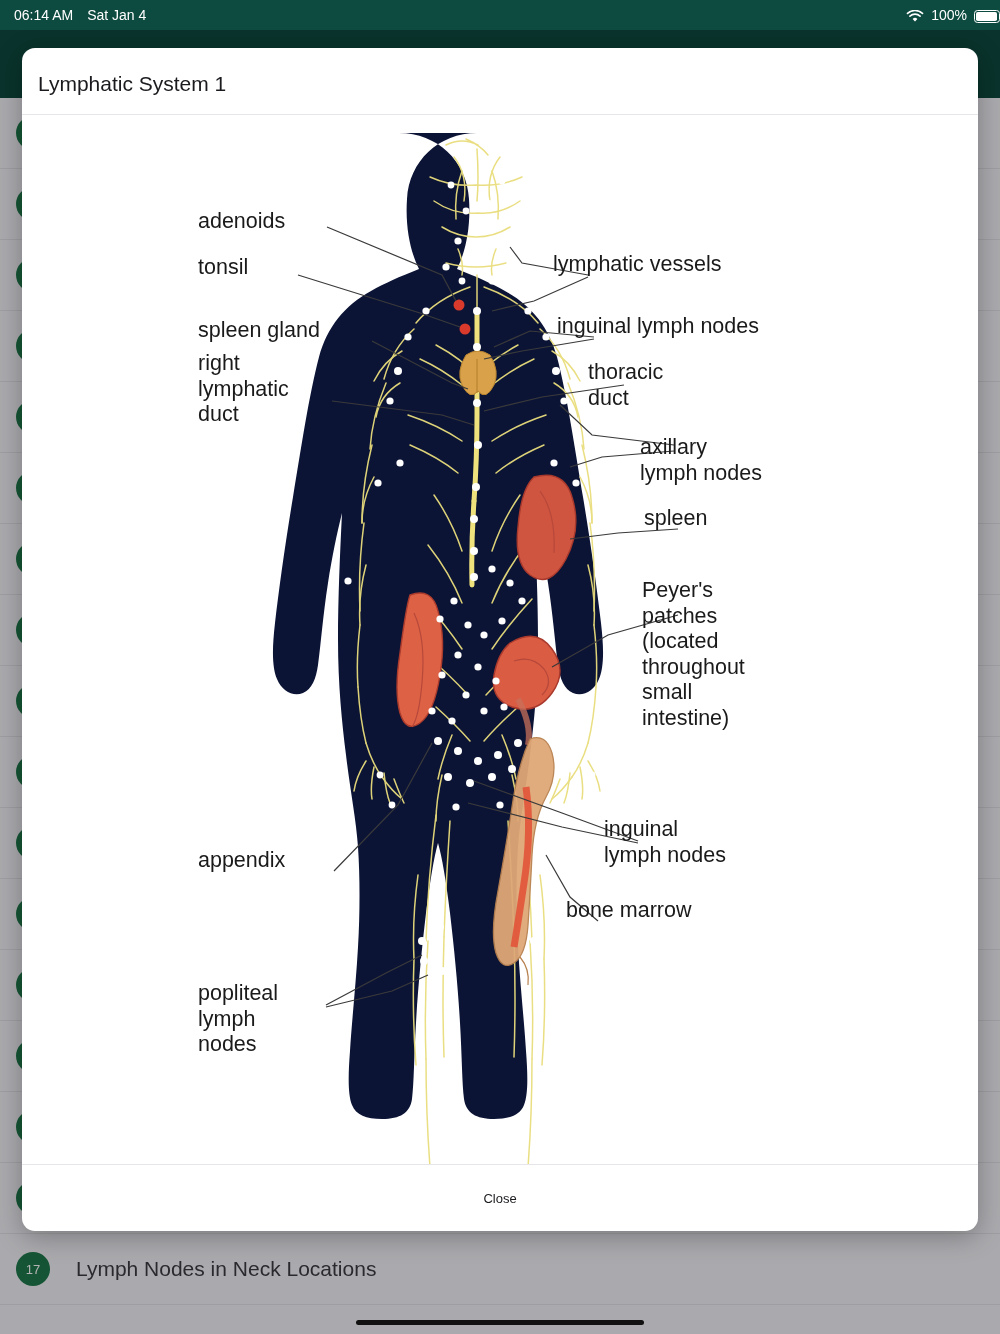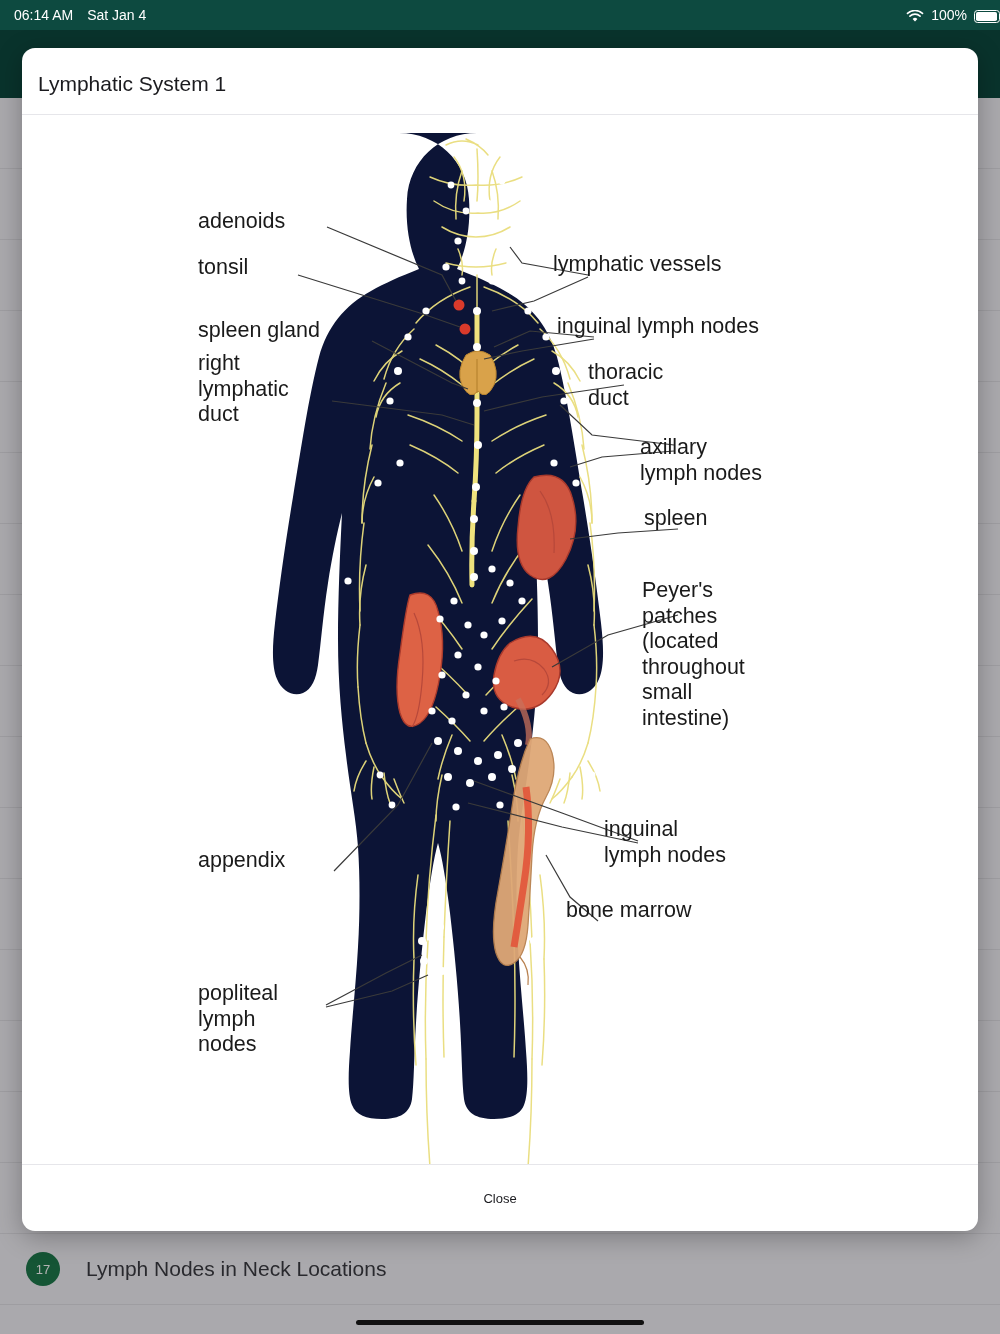--- a/index.html
+++ b/index.html
@@ -96,21 +96,21 @@
     top: 68px; left: 0;
     width: 1000px;
     bottom: 0;
     background: #f4f3f8;
   }
   .bg-row {
     height: 71px;
     border-bottom: 1px solid #e2e1e7;
     display: flex;
     align-items: center;
-    padding-left: 26px;
+    padding-left: 16px;
     box-sizing: border-box;
   }
   .bg-bullet {
     width: 34px; height: 34px;
     border-radius: 50%;
     background: #1f7a4d;
     color: #ffffff;
     font-size: 13px;
     display: flex;
     align-items: center;

